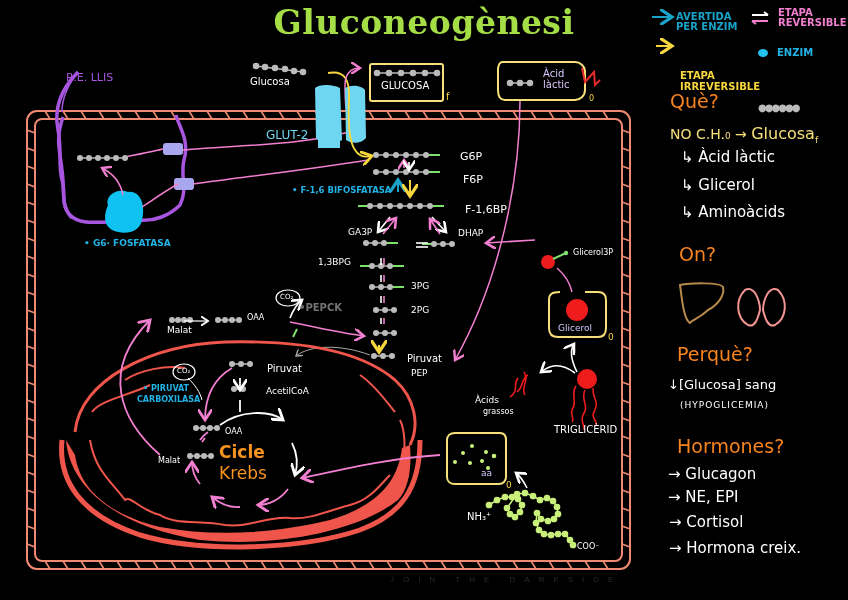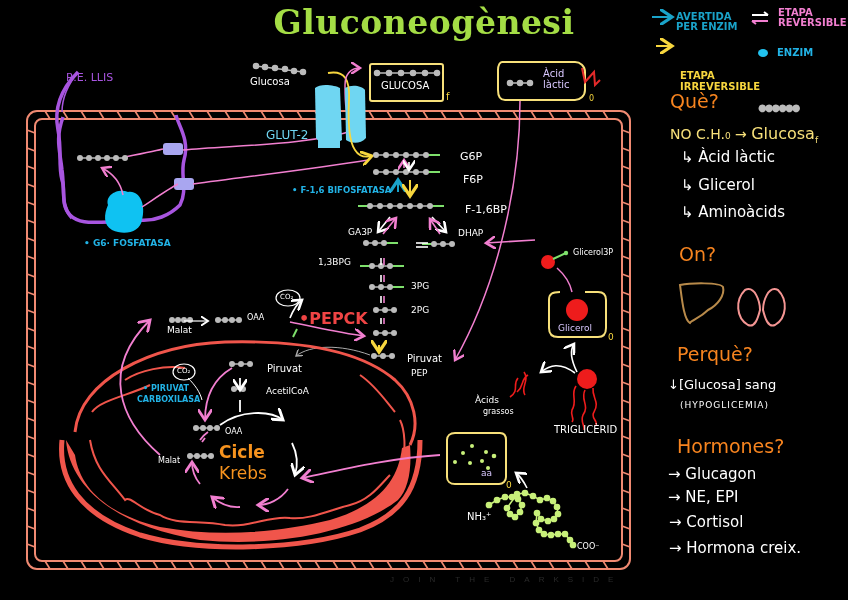--- a/index.html
+++ b/index.html
@@ -493,21 +493,21 @@
 
 <div class="t hand" style="left:66px;top:72px;color:#a855e0;font-size:11px;">R.E. LLIS</div>
 <div class="t enz hand" style="left:84px;top:239px;">• G6· FOSFATASA</div>
 <div class="t mol hand" style="left:250px;top:77px;">Glucosa</div>
 <div class="t hand" style="left:266px;top:129px;color:#6fd6f2;font-size:12px;">GLUT-2</div>
 <div class="t hand" style="left:381px;top:81px;font-size:10px;">GLUCOSA</div>
 <div class="t hand" style="left:446px;top:92px;color:#f7d63e;font-size:10px;">f</div>
 <div class="t box-lbl hand" style="left:543px;top:68px;width:35px;white-space:normal;line-height:11px;">Àcid làctic</div>
 <div class="t hand" style="left:589px;top:95px;color:#f7d63e;font-size:8px;">0</div>
 <div class="t enz hand" style="left:292px;top:186px;font-size:8.5px;">• F-1,6 BIFOSFATASA</div>
-<div class="t hand" style="left:299px;top:311px;color:#ef4444;font-size:16px;font-weight:bold;">•PEPCK</div>
+<div class="t hand" style="left:299px;top:303px;color:#737373;font-size:10px;font-weight:bold;">•PEPCK</div>
 <div class="t hand" style="left:280px;top:294px;font-size:7px;">CO₂</div>
 <div class="t hand" style="left:177px;top:368px;font-size:7px;">CO₂</div>
 <div class="t enz hand" style="left:143px;top:385px;font-size:8px;">• PIRUVAT</div>
 <div class="t enz hand" style="left:137px;top:396px;font-size:8px;">CARBOXILASA</div>
 
 <div class="t mol hand" style="left:460px;top:151px;font-size:11px;">G6P</div>
 <div class="t mol hand" style="left:463px;top:174px;font-size:11px;">F6P</div>
 <div class="t mol hand" style="left:465px;top:204px;font-size:11px;">F-1,6BP</div>
 <div class="t mol hand" style="left:348px;top:228px;font-size:9px;">GA3P</div>
 <div class="t mol hand" style="left:458px;top:229px;font-size:9px;">DHAP</div>

